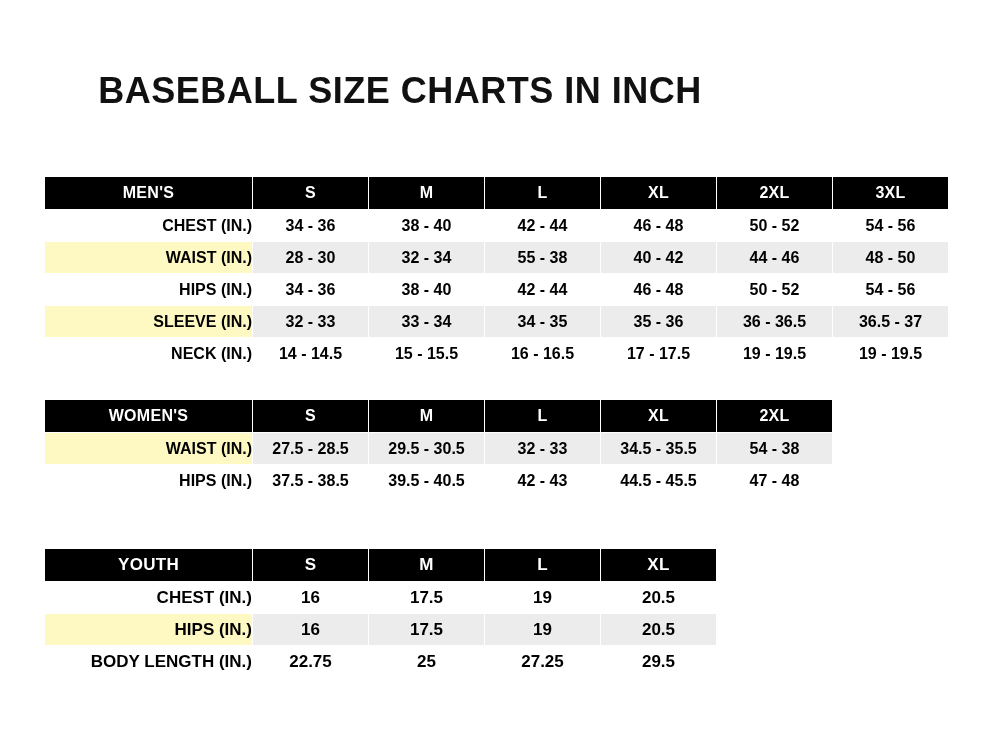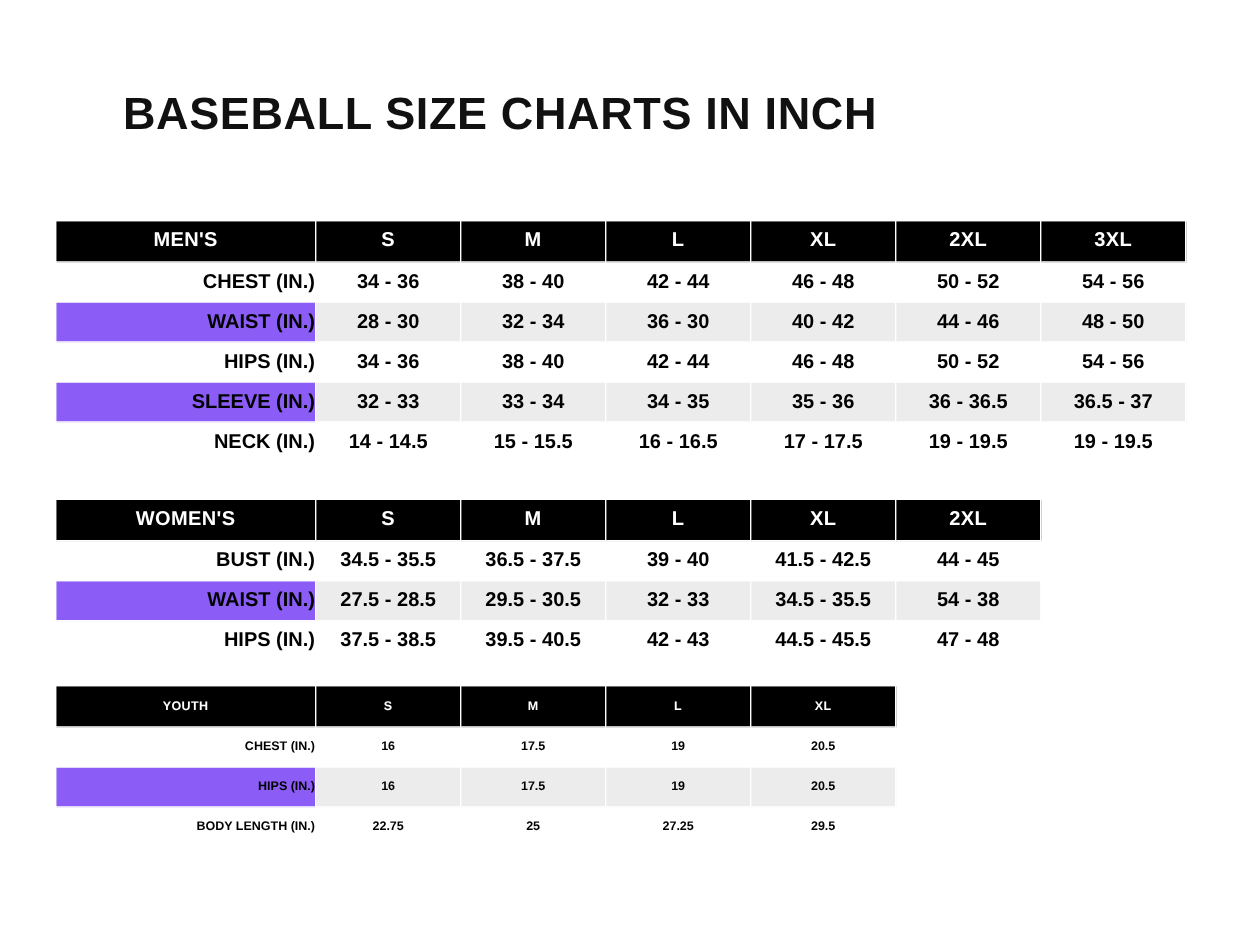--- a/index.html
+++ b/index.html
@@ -58,21 +58,21 @@
     background: #ffffff;
   }
   .chart tbody tr.even td {
     background: #ececec;
   }
   .chart tbody td.label {
     text-align: right;
     background: #ffffff;
   }
   .chart tbody tr.even td.label {
-    background: #8b5cf6;
+    background: #fef9c3;
   }
 
   
   #mens-chart {
     top: 176px;
     left: 44px;
     width: 904px;
   }
   #mens-chart col.c0 { width: 208px; }
   #mens-chart col.cx { width: 116px; }
@@ -88,21 +88,21 @@
 
   
   #youth-chart {
     top: 548px;
     left: 44px;
     width: 672px;
   }
   #youth-chart col.c0 { width: 208px; }
   #youth-chart col.cx { width: 116px; }
 
-  #youth-chart td, #youth-chart th { font-size: 10px; }
+  #youth-chart td, #youth-chart th { font-size: 17px; }
 </style>
 </head>
 <body>
 
 <div class="page">
 
   <div class="title">BASEBALL SIZE CHARTS IN INCH</div>
 
   <table class="chart" id="mens-chart">
     <colgroup>
@@ -132,21 +132,21 @@
         <td>38 - 40</td>
         <td>42 - 44</td>
         <td>46 - 48</td>
         <td>50 - 52</td>
         <td>54 - 56</td>
       </tr>
       <tr class="even">
         <td class="label">WAIST (IN.)</td>
         <td>28 - 30</td>
         <td>32 - 34</td>
-        <td>36 - 30</td>
+        <td>55 - 38</td>
         <td>40 - 42</td>
         <td>44 - 46</td>
         <td>48 - 50</td>
       </tr>
       <tr class="odd">
         <td class="label">HIPS (IN.)</td>
         <td>34 - 36</td>
         <td>38 - 40</td>
         <td>42 - 44</td>
         <td>46 - 48</td>
@@ -187,28 +187,20 @@
       <tr>
         <th>WOMEN'S</th>
         <th>S</th>
         <th>M</th>
         <th>L</th>
         <th>XL</th>
         <th>2XL</th>
       </tr>
     </thead>
     <tbody>
-      <tr class="odd">
-        <td class="label">BUST (IN.)</td>
-        <td>34.5 - 35.5</td>
-        <td>36.5 - 37.5</td>
-        <td>39 - 40</td>
-        <td>41.5 - 42.5</td>
-        <td>44 - 45</td>
-      </tr>
       <tr class="even">
         <td class="label">WAIST (IN.)</td>
         <td>27.5 - 28.5</td>
         <td>29.5 - 30.5</td>
         <td>32 - 33</td>
         <td>34.5 - 35.5</td>
         <td>54 - 38</td>
       </tr>
       <tr class="odd">
         <td class="label">HIPS (IN.)</td>

